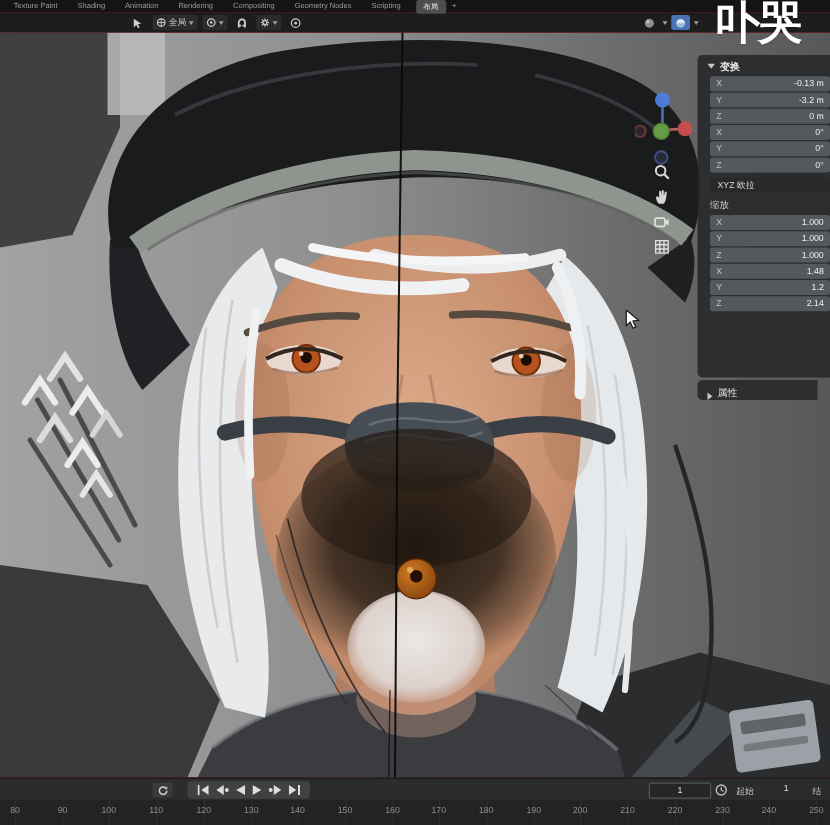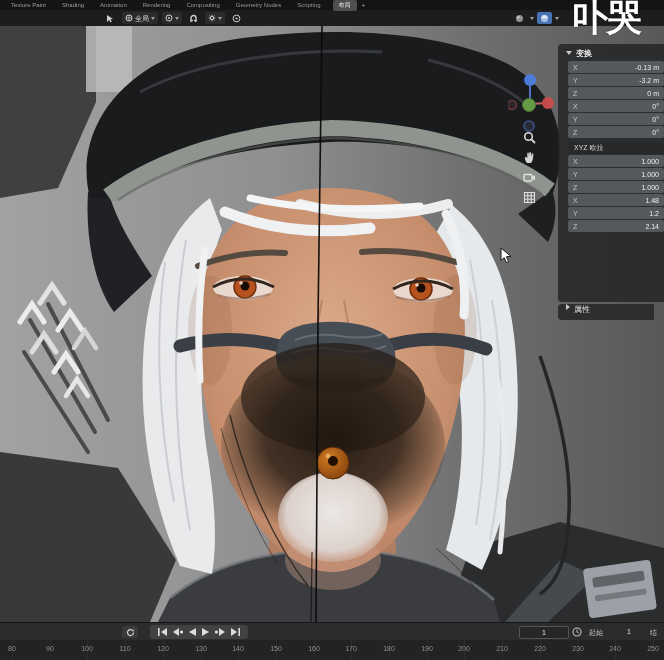--- a/index.html
+++ b/index.html
@@ -44,21 +44,21 @@
   .plabel{font-size:7.5px;color:#cdcdcd;padding:5px 0 2px 10px;}
   .pfield{display:flex;align-items:center;justify-content:space-between;height:12px;
     margin:1px 0 0 10px;width:96px;background:#55595e;border-radius:2px;padding:0 5px;
     box-sizing:border-box;}
   .pfield .ax{font-size:7px;color:#c3c3c3;}
   .pfield .val{font-size:7px;color:#efefef;}
   .euler{height:12px;margin:4px 0 0 10px;width:96px;background:#27292b;border-radius:2px;
     display:flex;align-items:center;padding:0 6px;box-sizing:border-box;}
   .euler span{font-size:7px;color:#dcdcdc;}
   .proptab{position:absolute;left:558px;top:304px;width:96px;height:16px;background:#2d2e30;
-    border-radius:4px 0 0 4px;display:flex;align-items:flex-start;gap:4px;padding-left:8px;
+    border-radius:4px 0 0 4px;display:flex;align-items:flex-end;gap:4px;padding-left:8px;
     box-sizing:border-box;z-index:15;}
   .proptab .pcaret-r{width:0;height:0;border-top:3px solid transparent;border-bottom:3px solid transparent;
     border-left:4px solid #c9c9c9;}
   .proptab span{font-size:8px;color:#e3e3e3;}
   
   .tl-head{position:absolute;left:0;top:622px;width:664px;height:18px;background:#2c2c2c;
     border-top:1px solid #161616;box-sizing:border-box;z-index:30;}
   .syncbtn{position:absolute;left:122px;top:3px;width:16px;height:12px;background:#3a3a3a;
     border-radius:2px;display:flex;align-items:center;justify-content:center;}
   .playback{position:absolute;left:150px;top:2px;width:92px;height:14px;background:#414141;
@@ -360,20 +360,21 @@
       </div>
     <div class="pfield">
         <span class="ax">Z</span>
         <span class="val">0°</span>
       </div>
 
     <div class="euler">
         <span>XYZ 欧拉</span>
       </div>
 
+    <div class="plabel">缩放</div>
     <div class="pfield">
         <span class="ax">X</span>
         <span class="val">1.000</span>
       </div>
     <div class="pfield">
         <span class="ax">Y</span>
         <span class="val">1.000</span>
       </div>
     <div class="pfield">
         <span class="ax">Z</span>

